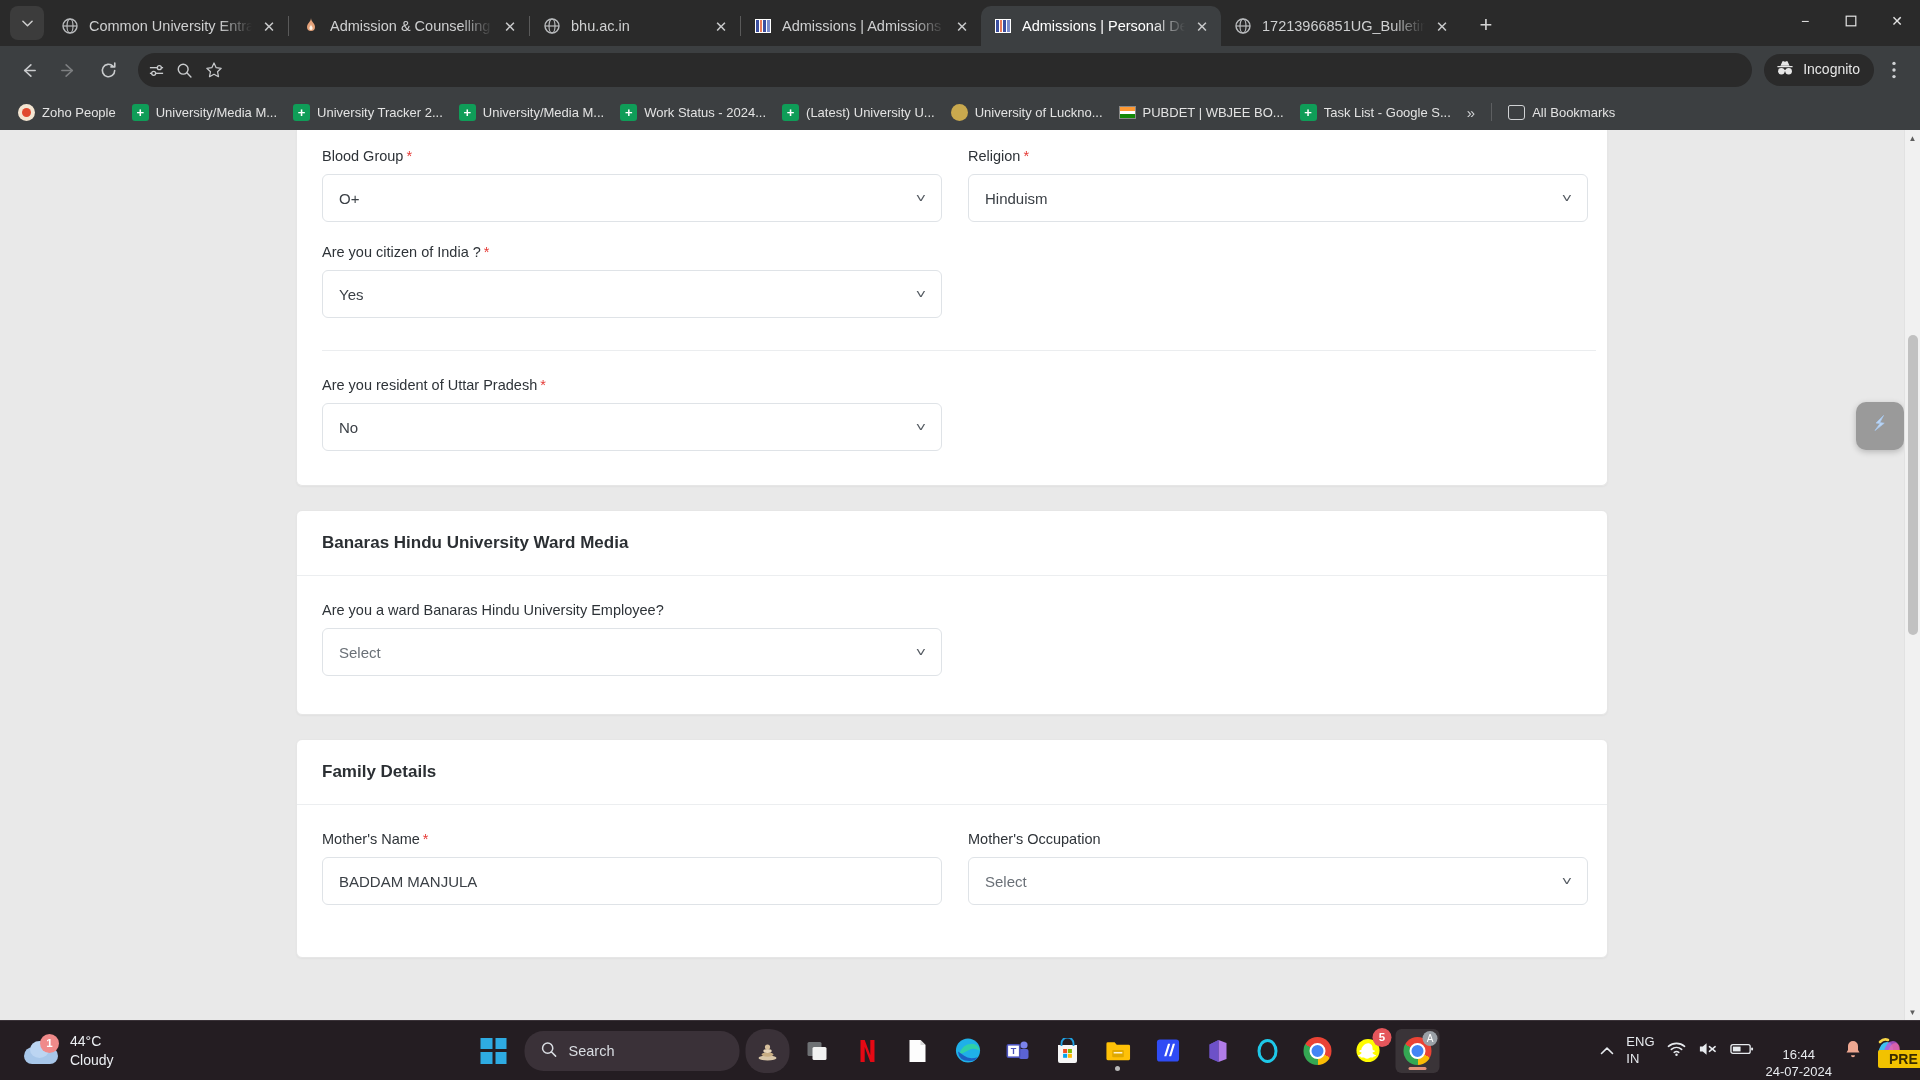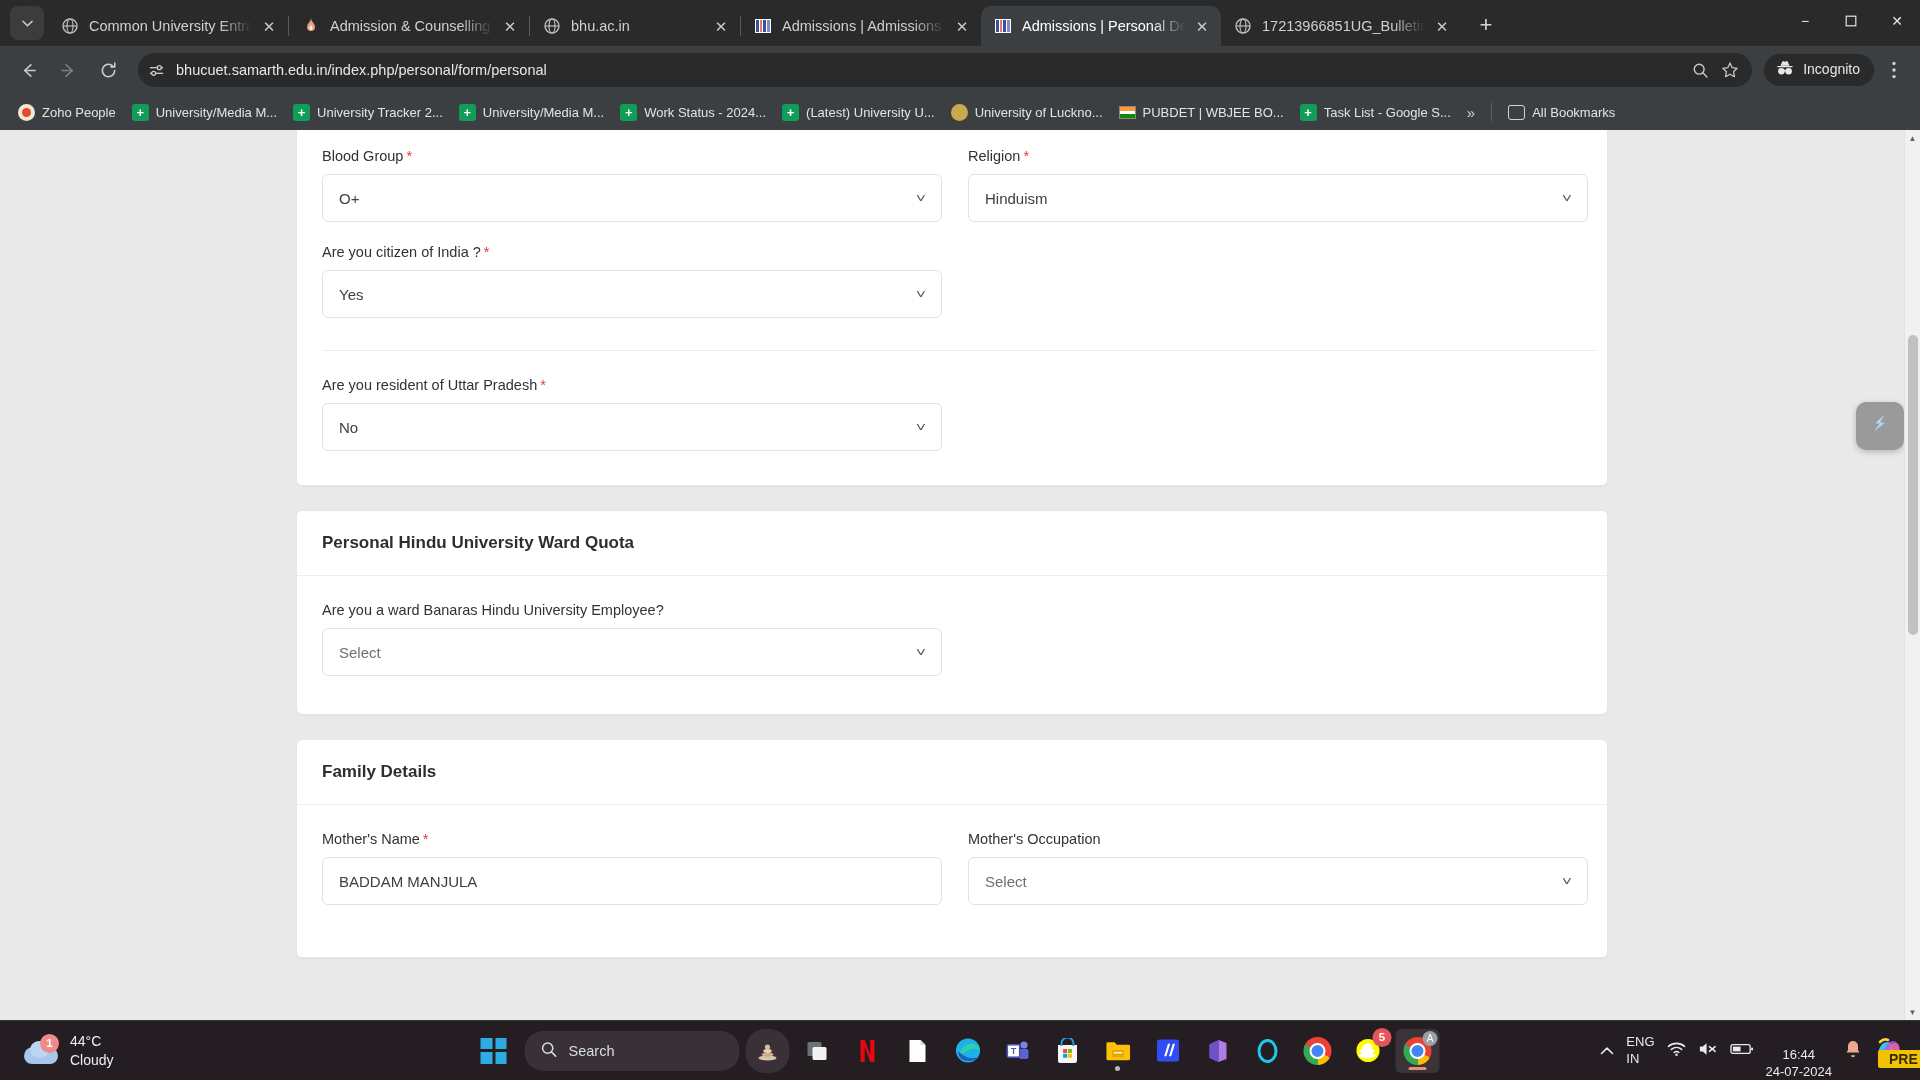--- a/index.html
+++ b/index.html
@@ -380,21 +380,20 @@
       <div class="omni-icon">
         <svg width="17" height="17" viewBox="0 0 18 18">
             <line x1="2" y1="6" x2="10" y2="6" stroke="#c9cbcd" stroke-width="1.4"></line>
             <line x1="14" y1="6" x2="16" y2="6" stroke="#c9cbcd" stroke-width="1.4"></line>
             <circle cx="12" cy="6" r="2.1" fill="none" stroke="#c9cbcd" stroke-width="1.4"></circle>
             <line x1="8" y1="12" x2="16" y2="12" stroke="#c9cbcd" stroke-width="1.4"></line>
             <line x1="2" y1="12" x2="4" y2="12" stroke="#c9cbcd" stroke-width="1.4"></line>
             <circle cx="6" cy="12" r="2.1" fill="none" stroke="#c9cbcd" stroke-width="1.4"></circle>
           </svg>
       </div>
-      <div class="omni-url">bhucuet.samarth.edu.in/index.php/personal/form/personal</div>
       <div class="omni-right">
         <div class="omni-icon">
           <svg width="17" height="17" viewBox="0 0 18 18">
               <circle cx="7.6" cy="7.6" r="5.2" fill="none" stroke="#c9cbcd" stroke-width="1.5"></circle>
               <line x1="11.5" y1="11.5" x2="15.8" y2="15.8" stroke="#c9cbcd" stroke-width="1.5" stroke-linecap="round"></line>
             </svg>
         </div>
         <div class="omni-icon">
           <svg width="18" height="18" viewBox="0 0 20 20">
               <path d="M10 2.2 L12.4 7.4 L18 8.1 L13.9 11.9 L15 17.4 L10 14.7 L5 17.4 L6.1 11.9 L2 8.1 L7.6 7.4 Z" fill="none" stroke="#c9cbcd" stroke-width="1.35" stroke-linejoin="round"></path>
@@ -529,21 +528,21 @@
                 </div>
               </div>
               <div class="col"></div>
             </div>
           </div>
         </div>
 
         <div class="gap"></div>
 
         <div class="card">
-          <div class="card-hd">Personal Hindu University Ward Quota</div>
+          <div class="card-hd">Banaras Hindu University Ward Media</div>
           <div class="card-bd" style="padding-top:26px;padding-bottom:26px;">
             <div class="row">
               <div class="col">
                 <div class="field" style="margin-bottom:12px">
                   <label class="flabel">Are you a ward Banaras Hindu University Employee?</label>
                   <div class="select placeholder">
                     <span>Select</span>
                     <span class="chev">˅</span>
                   </div>
                 </div>

